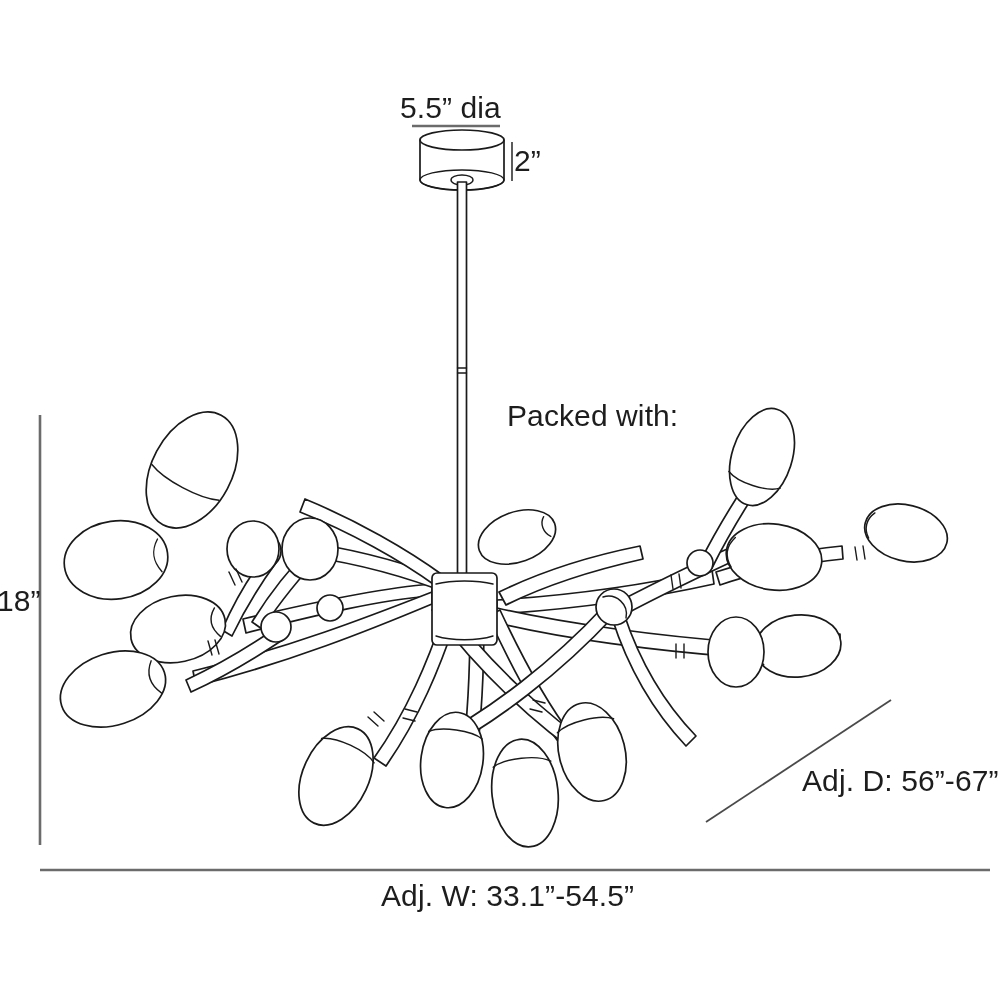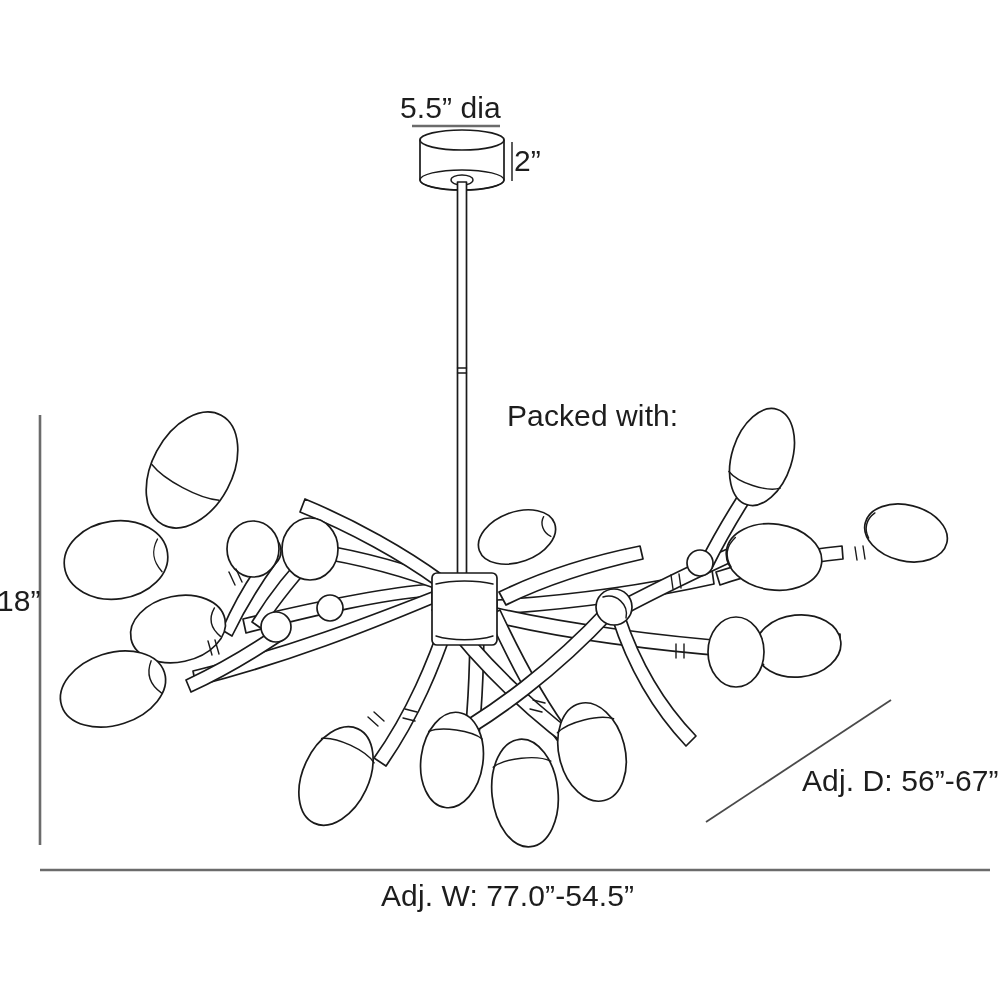--- a/index.html
+++ b/index.html
@@ -216,15 +216,15 @@
   <div class="dim-label" id="label-canopy-h">2”</div>
 
   <div class="dim-label" id="label-height">18”</div>
 
   <div class="dim-label" id="label-packed">
     <span class="packed-line">Packed with:</span>
   </div>
 
   <div class="dim-label" id="label-depth">Adj. D: 56”-67”</div>
 
-  <div class="dim-label" id="label-width">Adj. W: 77.0”-54.5”</div>
+  <div class="dim-label" id="label-width">Adj. W: 33.1”-54.5”</div>
 
 </div>
 
 </body></html>

